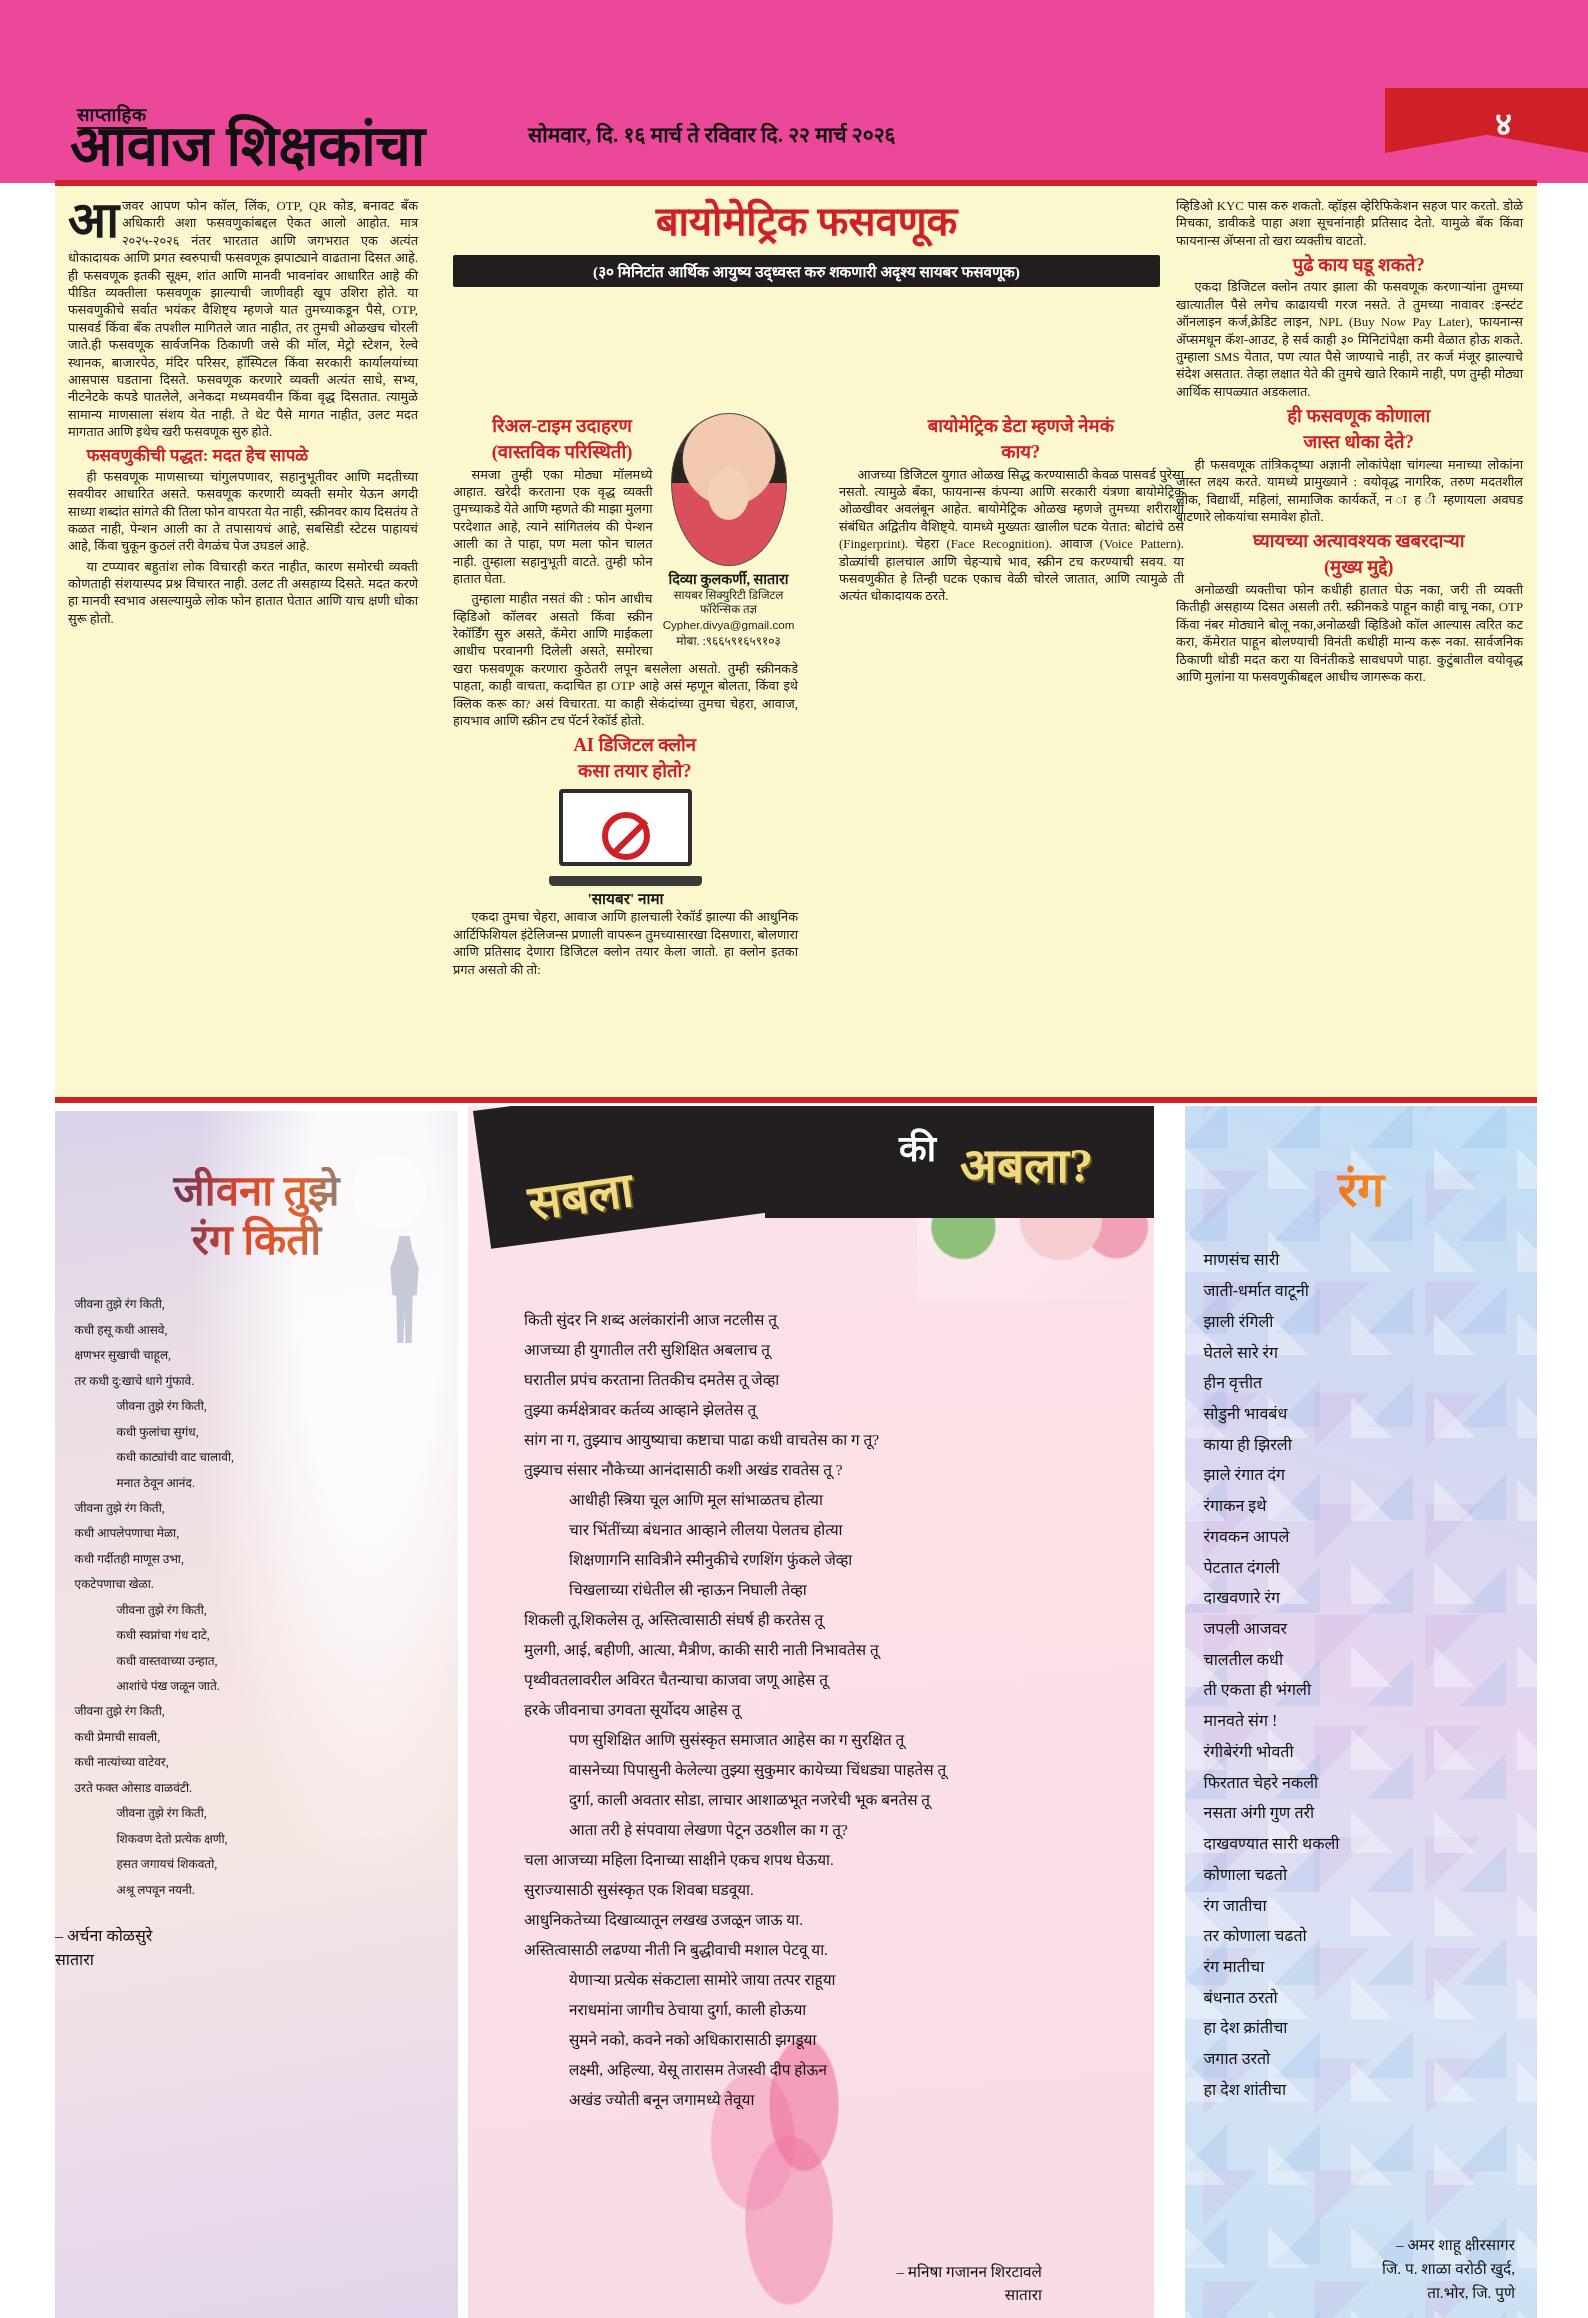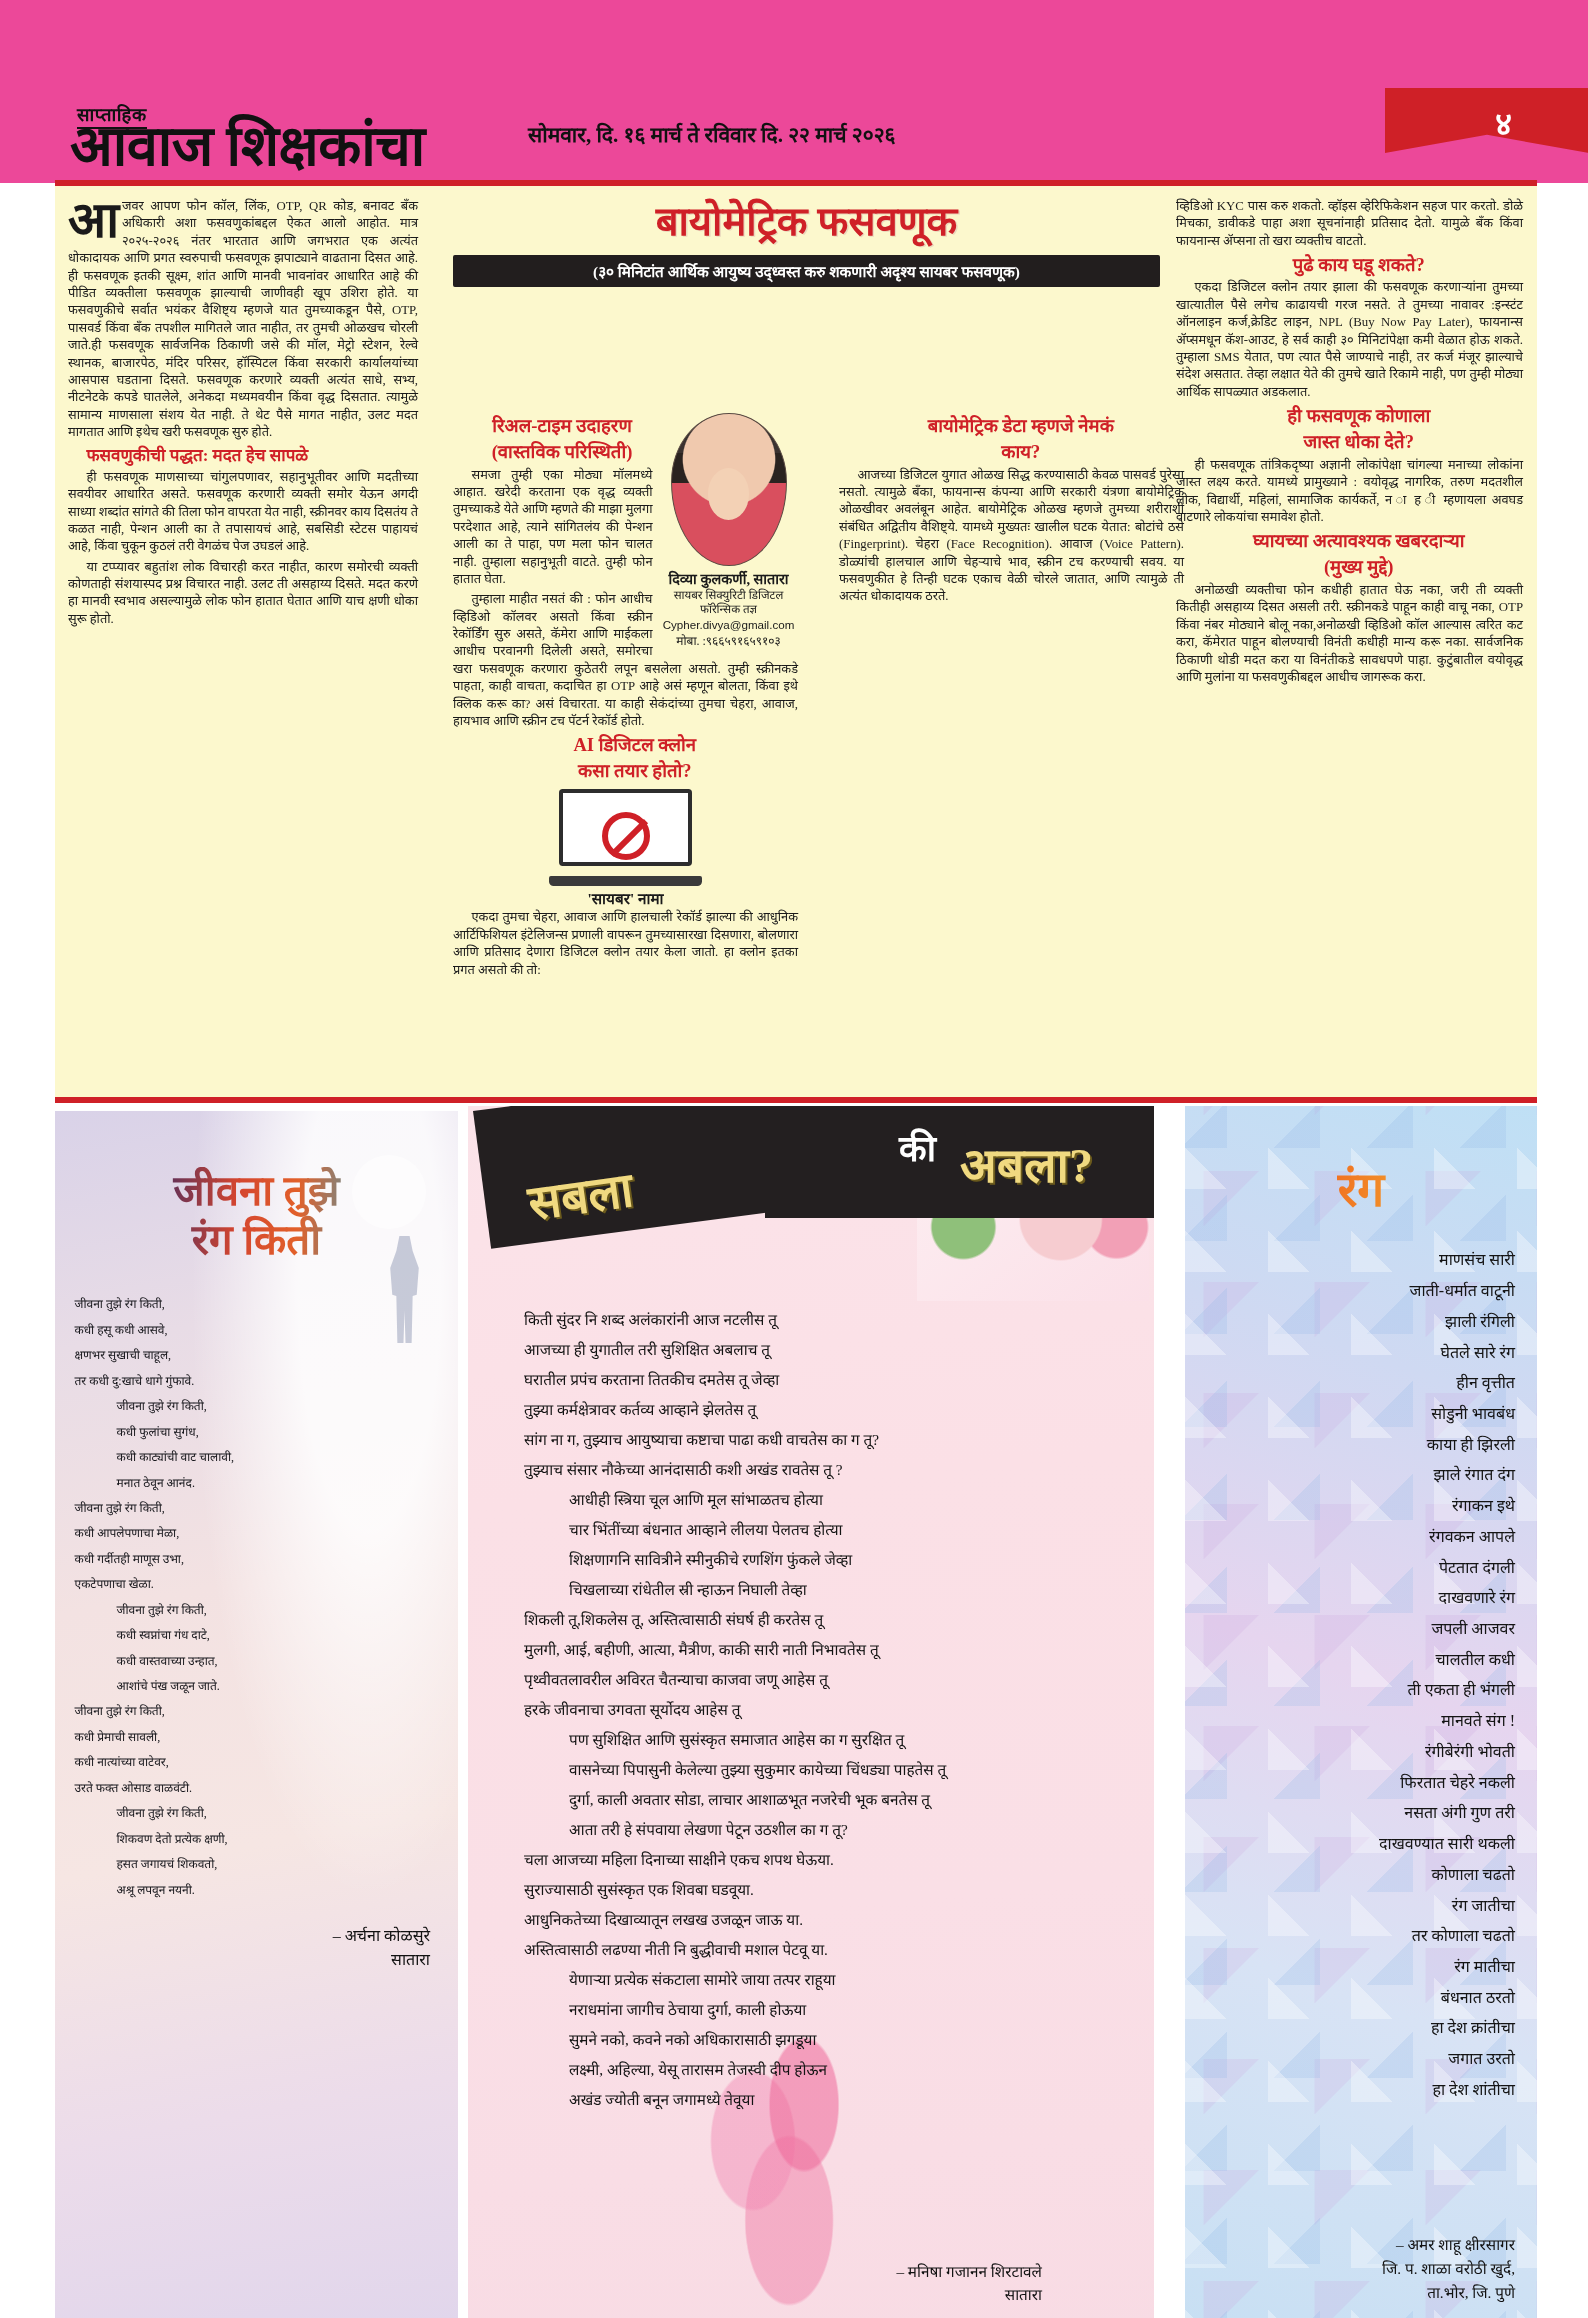--- a/index.html
+++ b/index.html
@@ -171,21 +171,21 @@
     background:linear-gradient(92deg,#222 0%, #3a2a66 22%, #d4452f 45%, #e2602a 60%, #2aa3c4 82%, #1b3b8a 100%);
     -webkit-background-clip:text; background-clip:text; color:transparent;
   }
   .pl-body{
     margin:28px 19.5px 0 19.5px;
     font-family:"Liberation Serif", serif;
     font-size:12px; line-height:2.12; color:#16161b;
   }
   .pl-body div.ind{ padding-left:42px; }
   .pl-sign{
-    margin:21.3px 28px 0 0; text-align:right;
+    margin:21.3px 28px 0 0; 
     font-family:"Liberation Serif", serif; font-size:16px; line-height:1.5;
   }
   .silhouette{
     position:absolute; right:28px; top:125px; width:51px; height:107px;
     background:#9aa3bb; opacity:.55;
     clip-path: polygon(40% 0,60% 0,66% 14%,78% 30%,74% 55%,66% 56%,64% 100%,52% 100%,50% 70%,48% 100%,36% 100%,34% 56%,26% 55%,22% 30%,34% 14%);
   }
   .moon{
     position:absolute; right:32px; top:44px; width:74px; height:74px;
     border-radius:50%; background:rgba(255,255,255,.55);
@@ -266,21 +266,20 @@
   }
   .pr-title{
     position:absolute; left:0; right:0; top:49px; text-align:center;
     font-family:"Liberation Serif", serif; font-weight:700; font-size:48px;
     background:linear-gradient(95deg,#e23a2e 0%, #f0651f 35%, #f2962a 62%, #e8432c 100%);
     -webkit-background-clip:text; background-clip:text; color:transparent;
     text-shadow:0 0 0 rgba(0,0,0,0);
   }
   .pr-body{
     position:absolute; left:18.5px; right:22px; top:139px;
-    text-align:right;
     font-family:"Liberation Serif", serif; font-size:16px;
     line-height:1.92; color:#141414;
   }
   .pr-sign{
     position:absolute; left:18.5px; right:22px; top:1127px;
     text-align:right;
     font-family:"Liberation Serif", serif; font-size:15.3px; line-height:1.54;
   }
 </style>
 </head>

